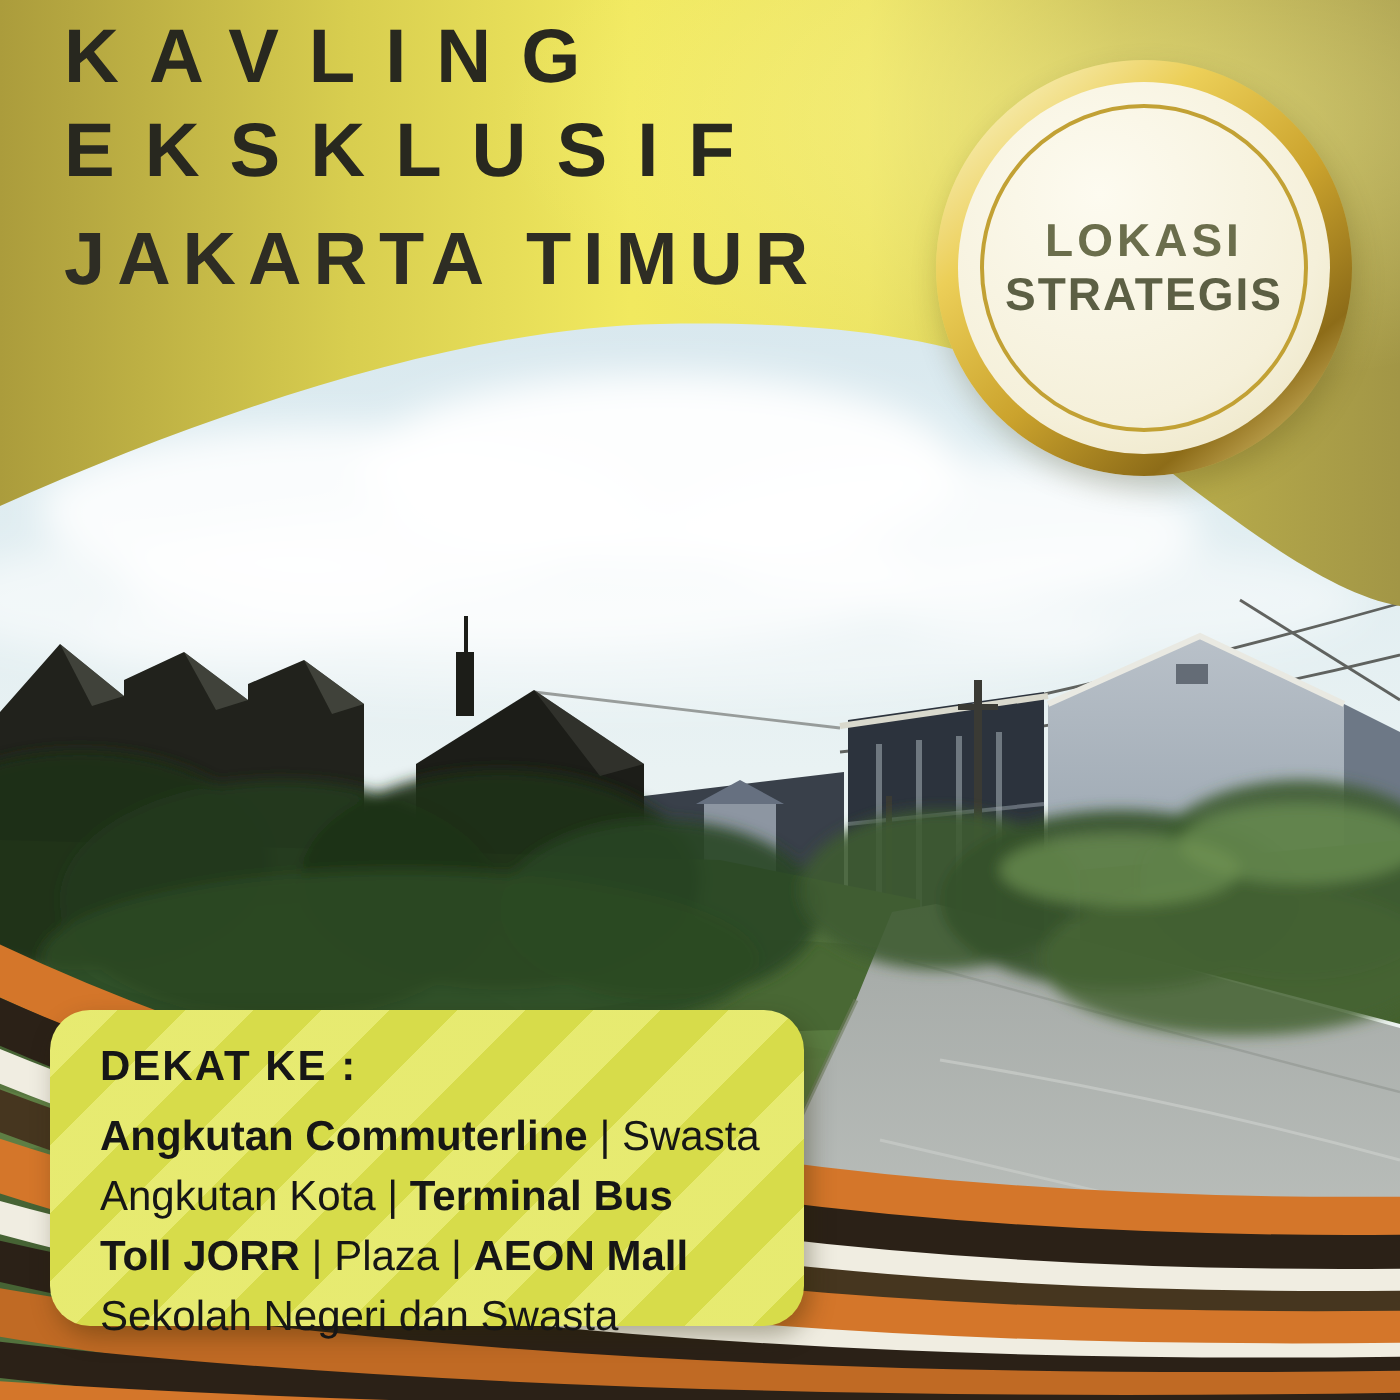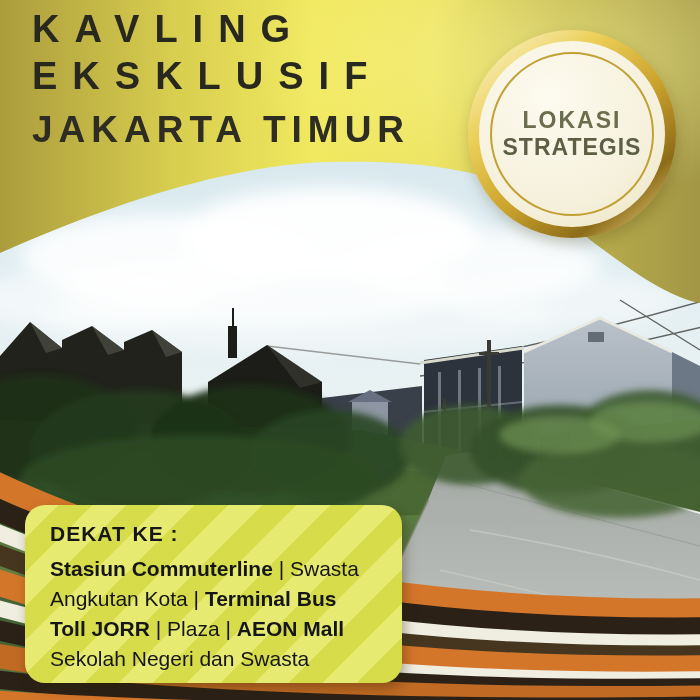--- a/index.html
+++ b/index.html
@@ -28,21 +28,21 @@
     background:radial-gradient(circle at 38% 30%,#fdfbf0 0%,#f5f0da 65%,#e9e1bd 100%);}
   .badge .ring{position:absolute;inset:22px;border-radius:50%;border:2px solid #c2a134;}
   .badge .seal-text{position:absolute;inset:0;display:flex;flex-direction:column;
     align-items:center;justify-content:center;text-align:center;font-weight:bold;}
   .badge .bl{line-height:1.18;}
   .badge .bl1{font-size:23px;letter-spacing:2px;color:#6b6e4c;}
   .badge .bl2{font-size:23px;letter-spacing:1px;color:#5c5f44;text-align:center;}
   .badge .bl3{font-size:27px;letter-spacing:2px;color:#494c32;}
   .badge .bl4{font-size:27px;letter-spacing:3px;color:#33361f;}
   
-  .panel{position:absolute;left:25px;top:505px;width:377px;height:178px;border-radius:20px;
+  .panel{position:absolute;left:25px;top:505px;width:377px;height:158px;border-radius:20px;
     background:#d7dc4a;
     background-image:repeating-linear-gradient(135deg,rgba(250,252,160,.45) 0 24px,rgba(250,252,160,0) 24px 48px);
     box-shadow:3px 5px 12px rgba(40,35,0,.35);
     color:#161616;padding:17px 0 0 25px;box-sizing:border-box;}
   .panel .hd{font-size:21px;font-weight:bold;letter-spacing:1px;margin-bottom:8px;}
   .panel .ln{font-size:21px;line-height:30px;white-space:nowrap;}
   .panel .b{font-weight:bold;}
 </style>
 </head>
 <body>
@@ -201,19 +201,19 @@
     <div class="inner"></div>
     <div class="ring"></div>
     <div class="seal-text">
       <div class="bl bl1">LOKASI</div>
       <div class="bl bl2">STRATEGIS</div>
     </div>
   </div>
 
   <div class="panel">
     <div class="hd">DEKAT KE :</div>
-    <div class="ln"><span class="b">Stasiun Commuterline</span><span> | Swasta</span></div>
+    <div class="ln"><span class="b">Angkutan Commuterline</span><span> | Swasta</span></div>
     <div class="ln"><span>Angkutan Kota | </span><span class="b">Terminal Bus</span></div>
     <div class="ln"><span class="b">Toll JORR</span><span> | Plaza | </span><span class="b">AEON Mall</span></div>
     <div class="ln"><span>Sekolah Negeri dan Swasta</span></div>
   </div>
 
 </div>
 
 </body></html>

